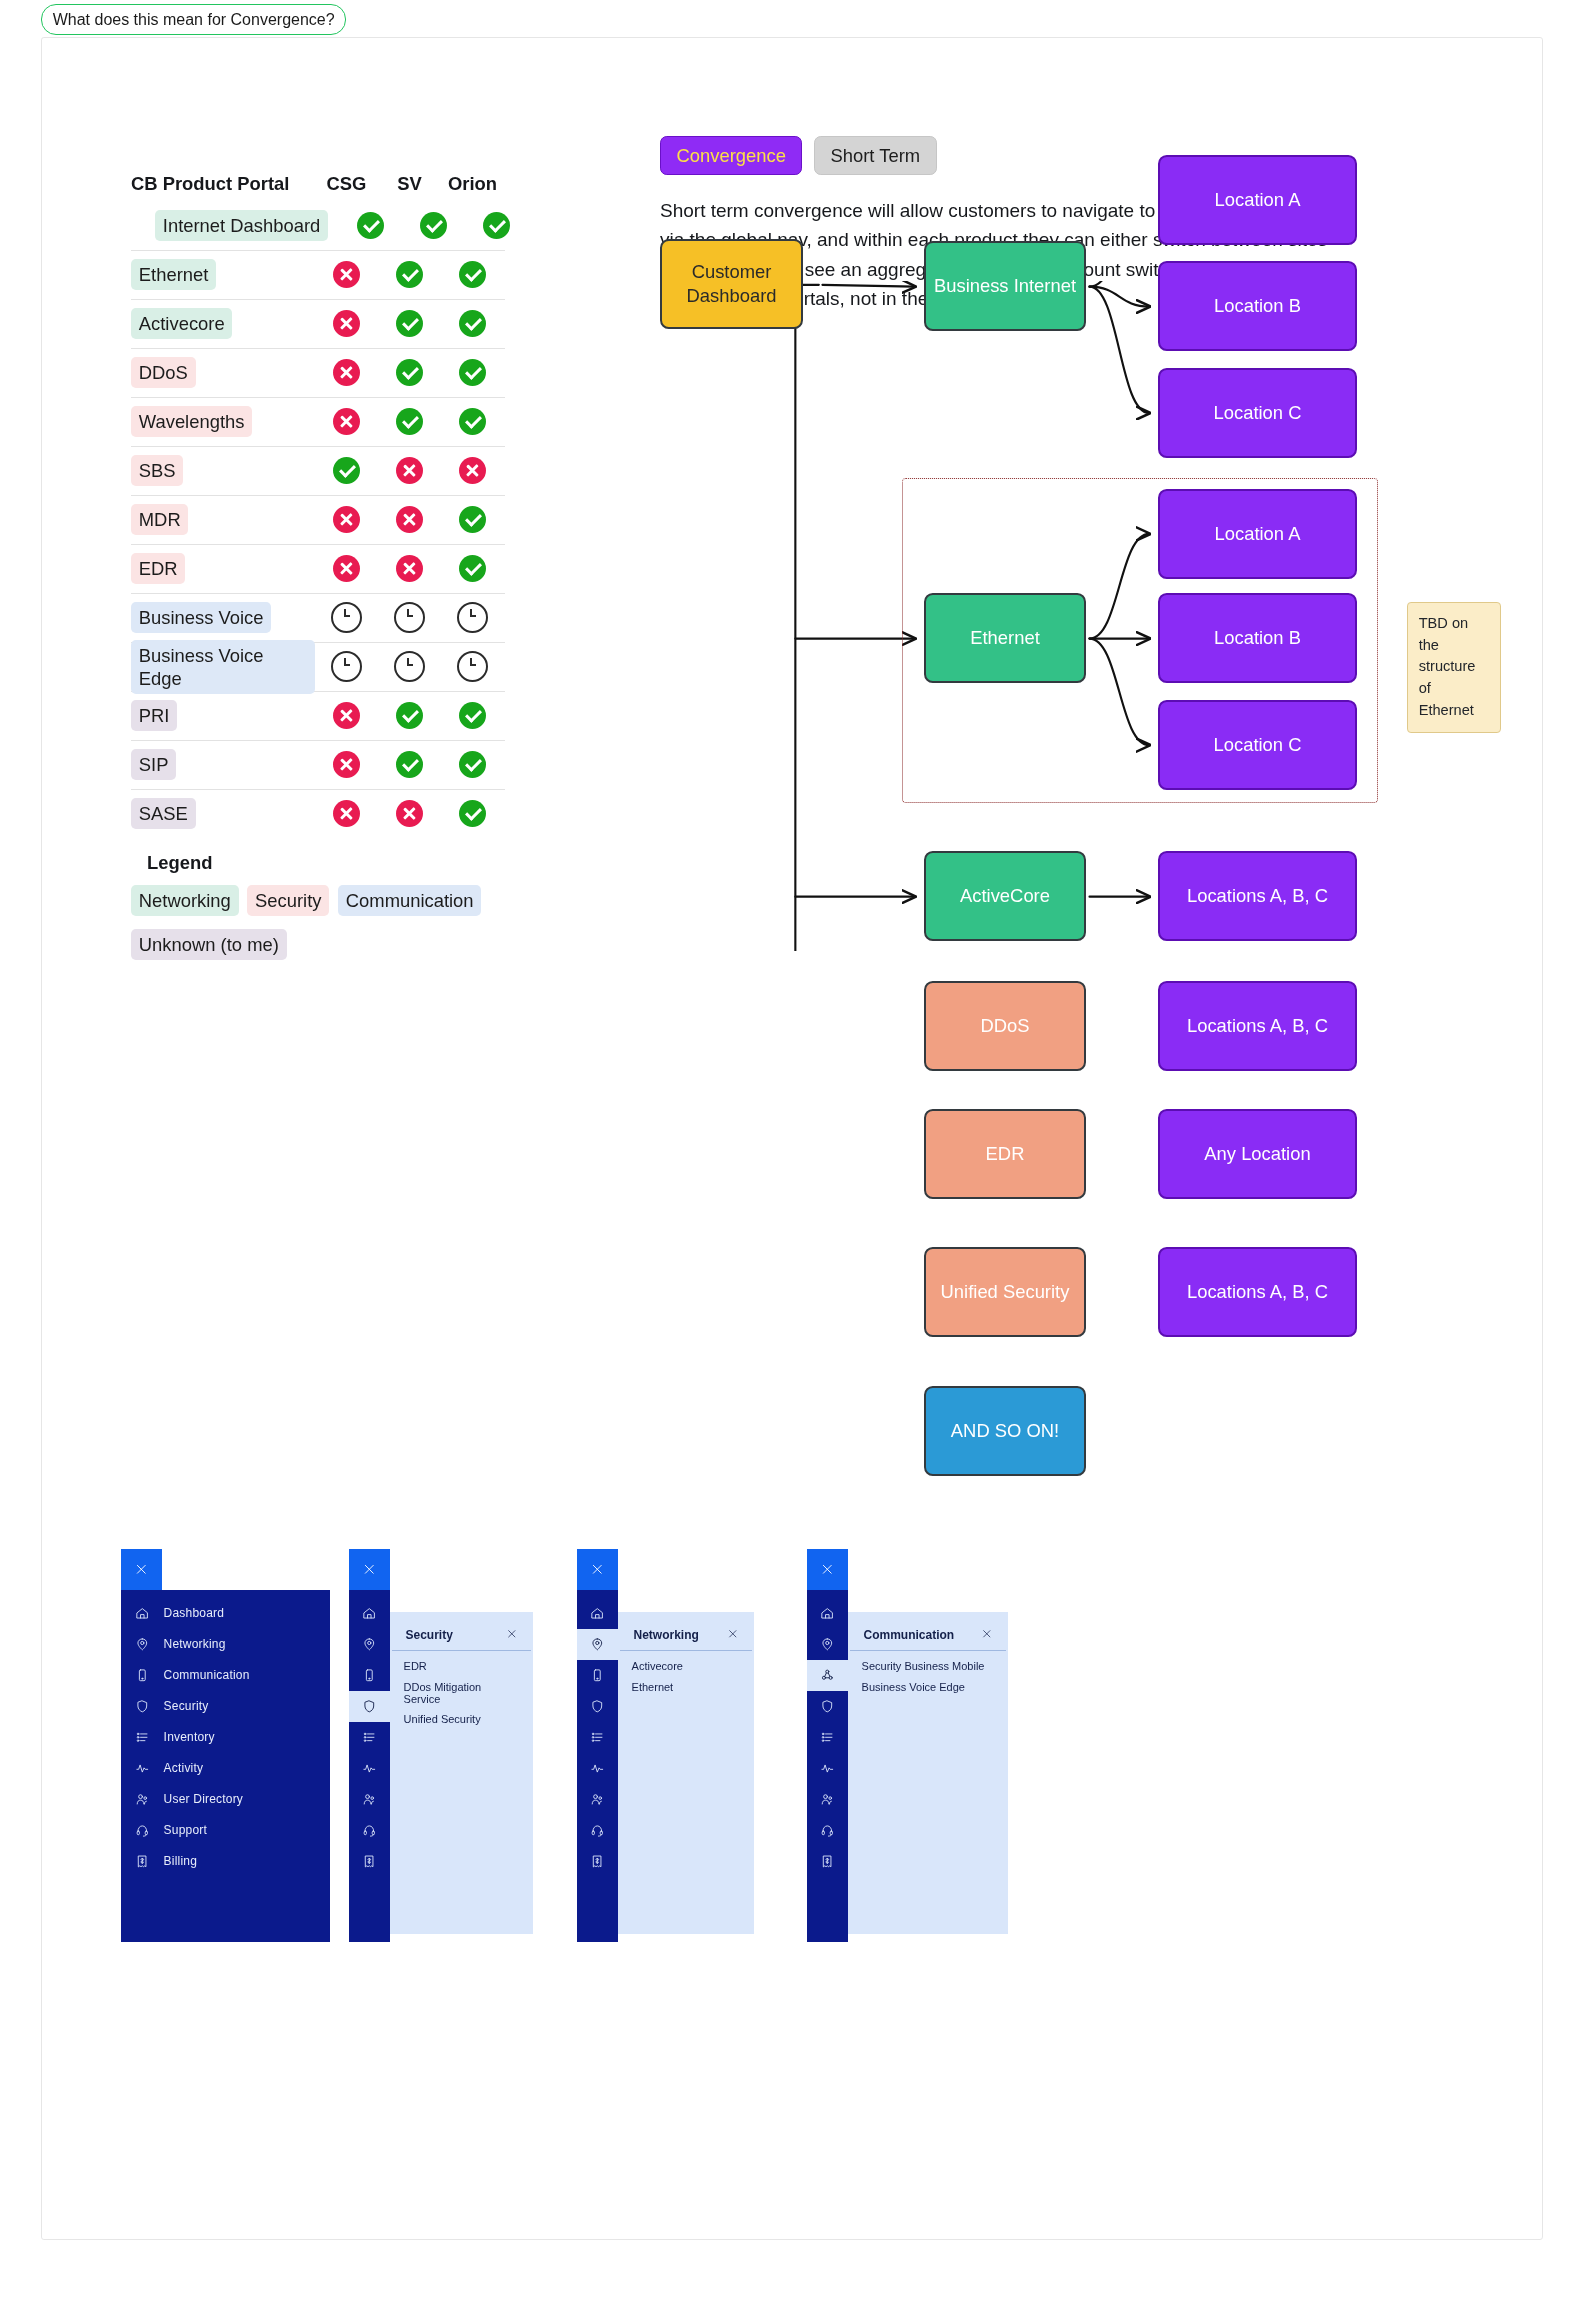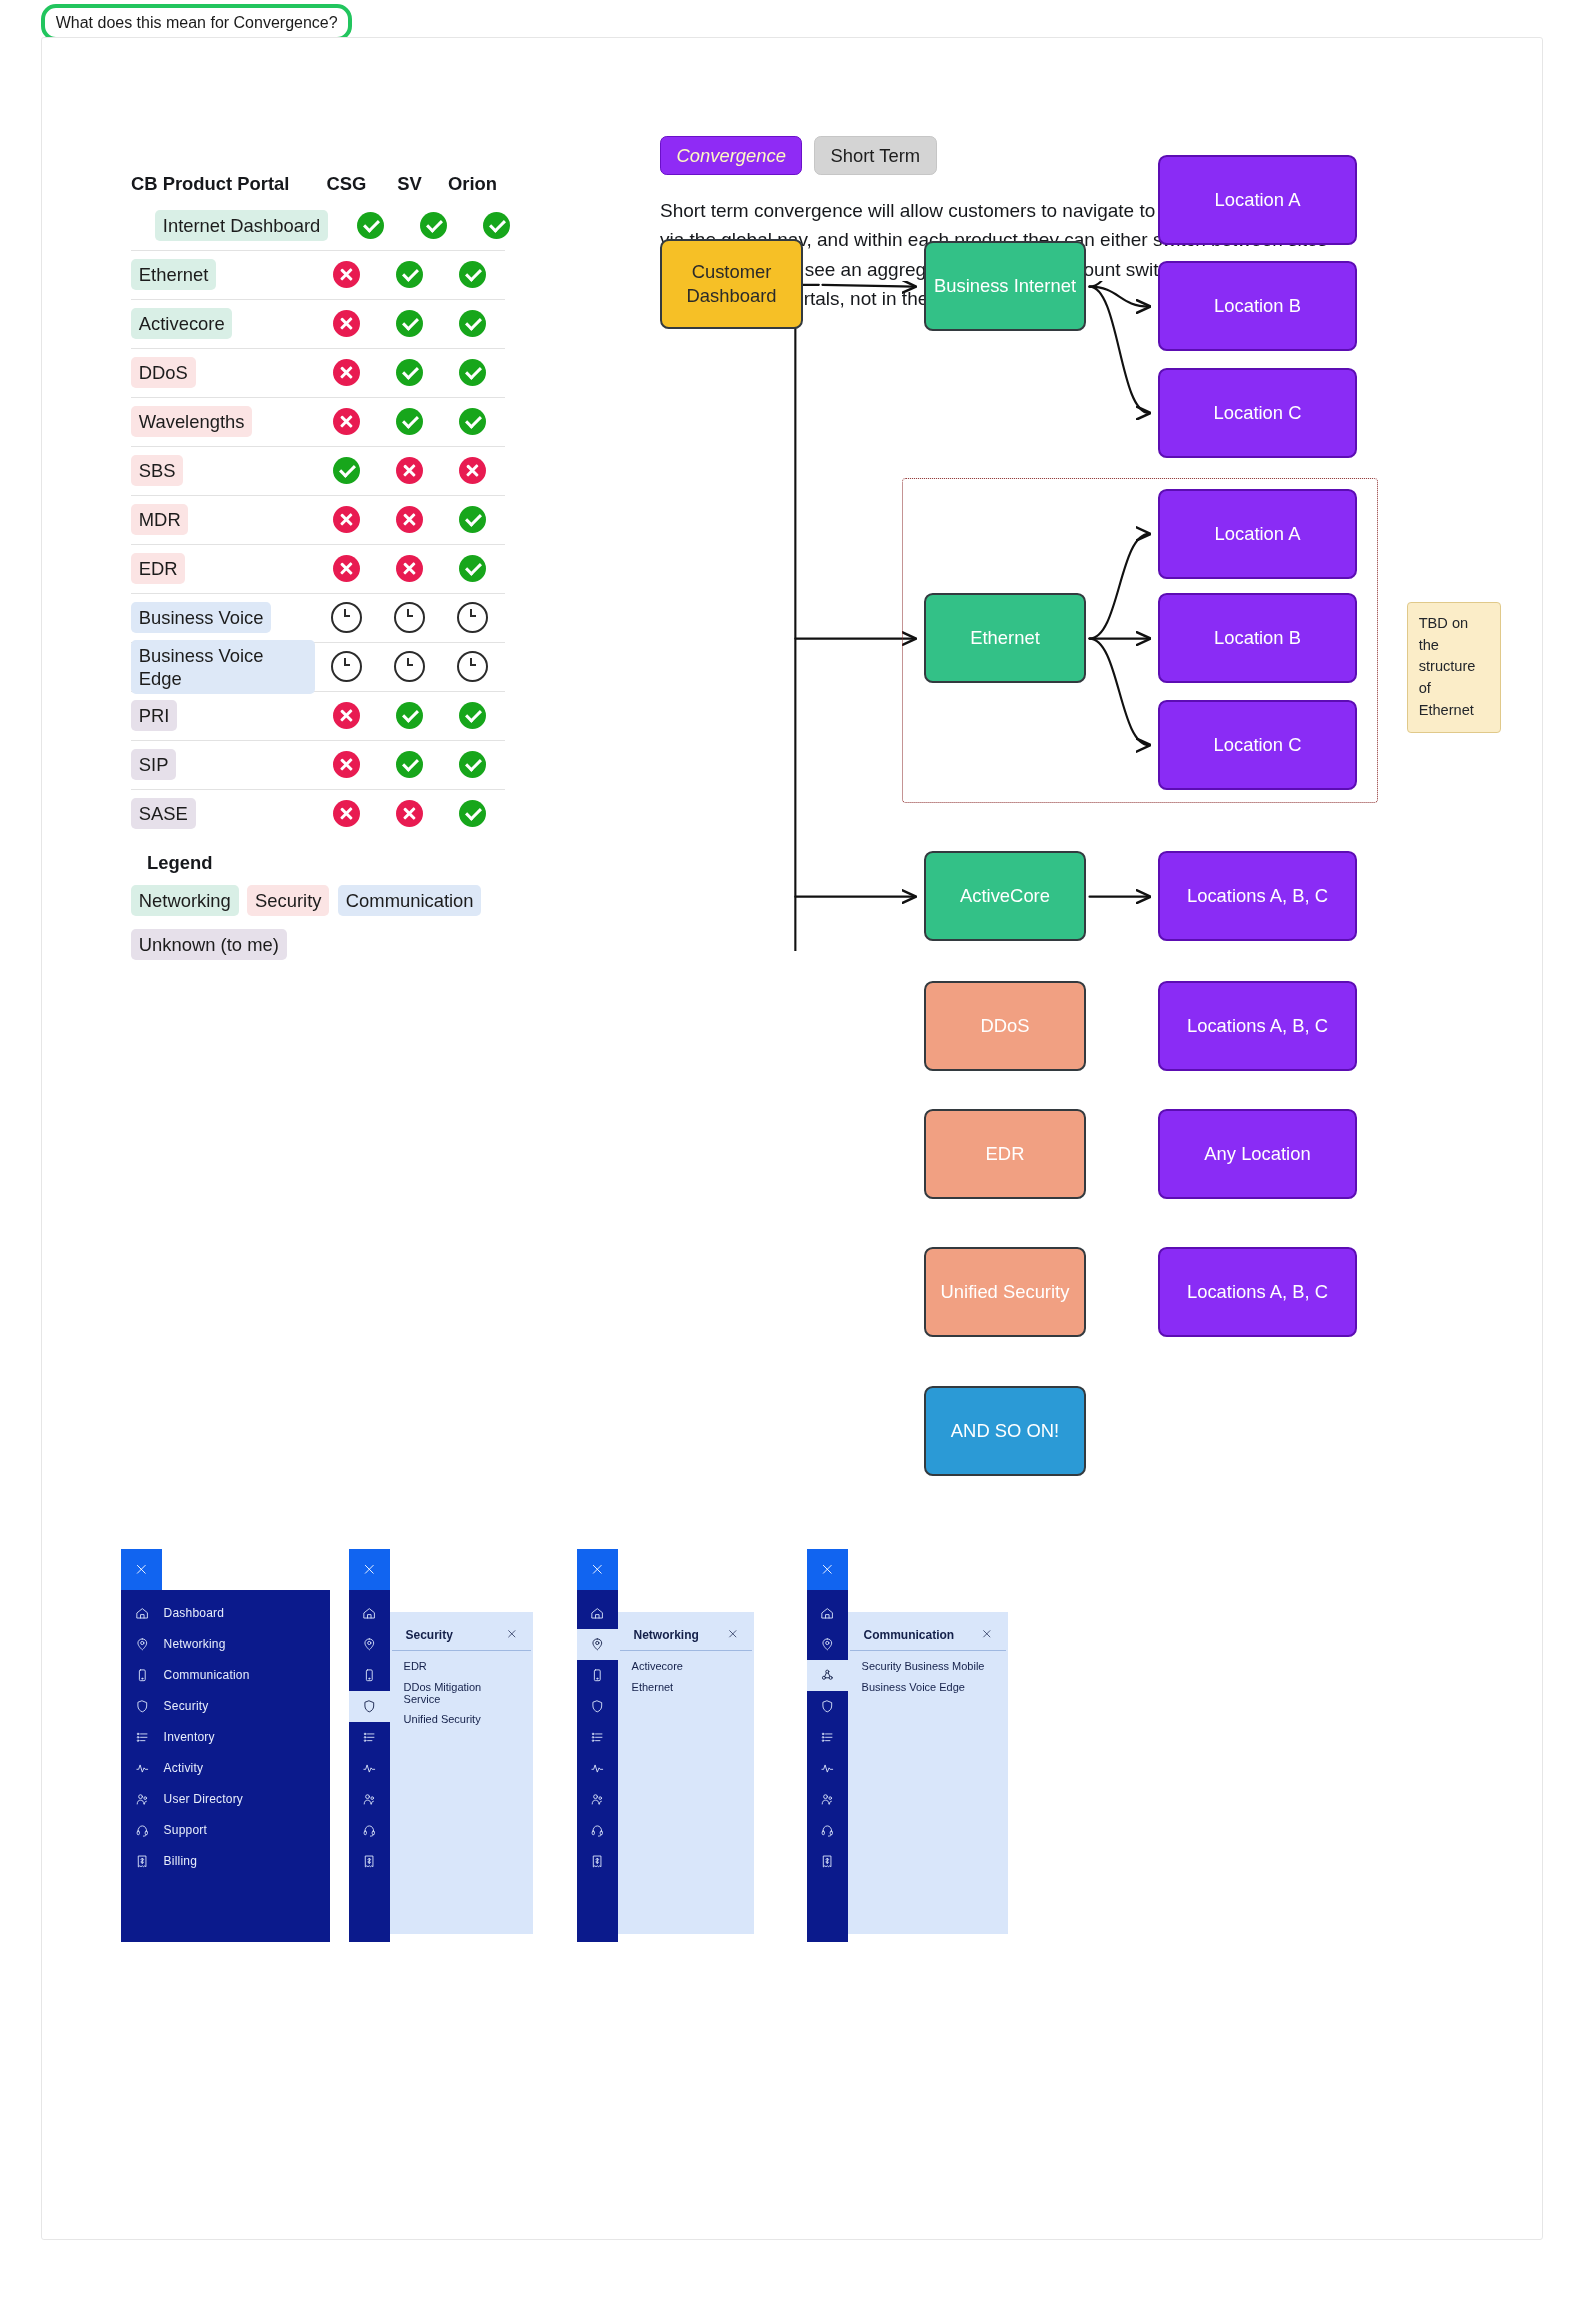--- a/index.html
+++ b/index.html
@@ -1,20 +1,20 @@
 <!DOCTYPE html>
 <html><head>
 <meta charset="utf-8">
 <style>
   html,body{margin:0;padding:0;background:#ffffff;}
   body{font-family:"Liberation Sans","DejaVu Sans",sans-serif;-webkit-font-smoothing:antialiased;}
   #page{position:relative;width:1587px;height:2323px;overflow:hidden;background:#fff;}
 
   
-  .tab-chip{position:absolute;left:41px;top:3.9px;border:4px solid #22c55e;background:#fff;
+  .tab-chip{position:absolute;left:41px;top:3.9px;border:1px solid #22c55e;background:#fff;
     border-radius:15px;padding:5.8px 10.7px;font-size:16px;color:#1b1b1b;line-height:1.1;}
 
   
   .canvas-frame{position:absolute;left:41px;top:37px;width:1502px;height:2203px;
     border:1px solid #e6e6e6;border-radius:2.9px;background:#fff;box-sizing:border-box;}
 
   
   .matrix{position:absolute;left:131px;top:173px;width:374px;}
   .matrix .hdr{display:flex;align-items:flex-end;font-weight:bold;font-size:18.4px;color:#16181c;padding-bottom:6.8px;}
   .matrix .hdr .c0{flex:0 0 184px;}
@@ -42,21 +42,21 @@
 
   .legend-title{position:absolute;left:131px;top:852px;font-weight:bold;font-size:18.4px;color:#16181c;margin-left:16px;}
   .legend-row{position:absolute;left:131px;display:flex;gap:8.7px;}
   .legend-row.r1{top:885px;}
   .legend-row.r2{top:929px;}
 
   
   .rp{position:absolute;left:660px;top:136px;width:699px;}
   .tabs{display:flex;gap:11.6px;}
   .tab{padding:7.8px 15.5px;border-radius:6.8px;font-size:18.4px;line-height:1.15;}
-  .tab.active{background:#8f2bf5;color:#fef9c3;border:1.9px solid #6a10c8;font-style:italic;}
+  .tab.active{background:#8f2bf5;color:#fde047;border:1.9px solid #6a10c8;}
   .tab.idle{background:#d4d4d4;color:#1d1d1d;border:1.9px solid #c6c6c6;}
   .rp-desc{margin-top:21.3px;font-size:19px;line-height:1.55;color:#16181c;width:689px;}
 
   
   .flow{position:absolute;left:660px;top:281px;width:718px;height:670px;}
   .flow svg{position:absolute;left:0;top:0;}
   .node{position:absolute;box-sizing:border-box;border-radius:8.7px;display:flex;
     align-items:center;justify-content:center;text-align:center;font-size:18.4px;line-height:1.3;
     border:2.5px solid #333a3f;}
   .node.yellow{background:#f6c026;color:#2a2a2a;}

